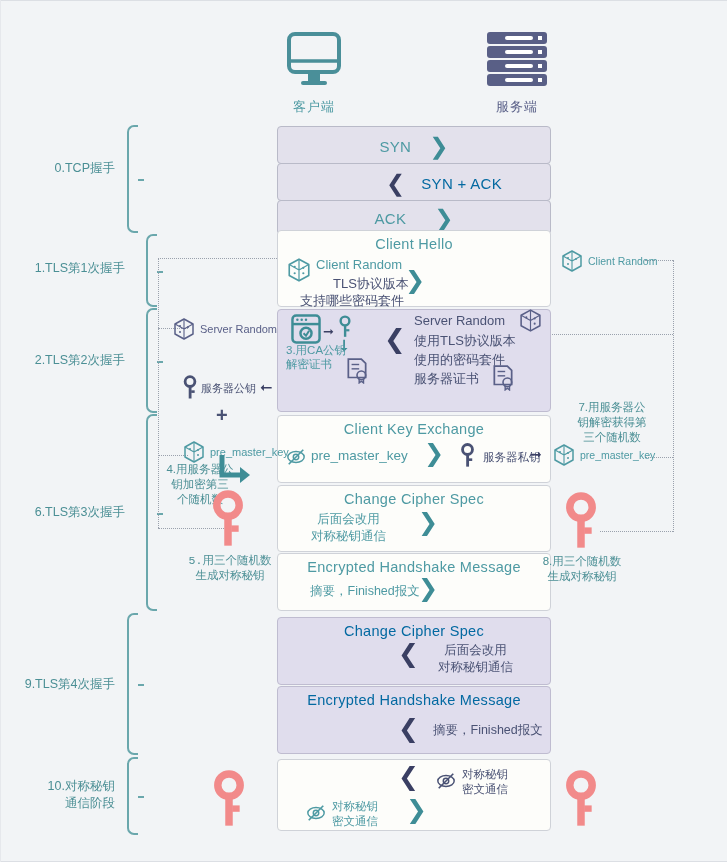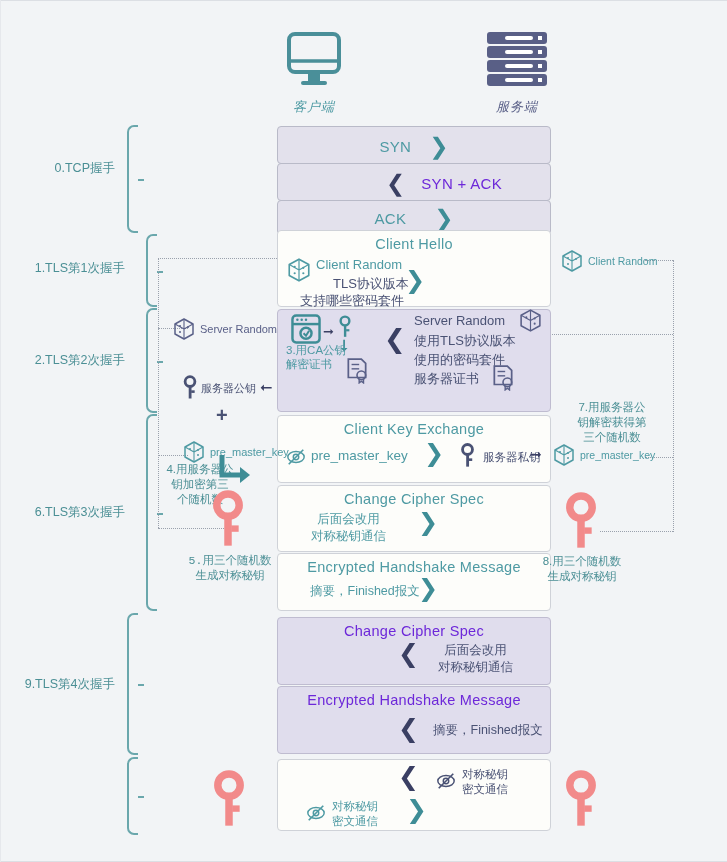--- a/index.html
+++ b/index.html
@@ -9,40 +9,40 @@
     font-family:"Liberation Sans","DejaVu Sans",sans-serif;
     color:#3f4a66;
     overflow:hidden;
     position:relative;
   }
   #stage{position:absolute;inset:0;width:727px;height:862px;}
   .abs{position:absolute;}
 
   
   .endpoint{position:absolute;text-align:center;width:120px;}
-  .endpoint .cap{font-size:13px;margin-top:4px;letter-spacing:1px;font-style:italic;}
+  .endpoint .cap{font-size:13px;margin-top:4px;letter-spacing:1px;}
   .client-cap{color:#4e9aa3;}
   .server-cap{color:#5a6088;}
 
   
   .msgbox{
     position:absolute;left:277px;width:274px;
     border-radius:4px;
     box-sizing:border-box;
     border:1px solid #c9ccd6;
   }
   .msgbox.plain{background:#e3e1ec;border-color:#b9bac8;}
   .msgbox.white{background:#fdfdfa;border-color:#cfd2d8;}
   .msgbox.lilac{background:#e0dded;border-color:#bfbcd0;}
   .mtitle{
     text-align:center;font-size:14.5px;letter-spacing:.3px;
     padding-top:5px;
   }
   .mtitle.teal{color:#4e9aa3;}
-  .mtitle.navy{color:#6d28d9;}
+  .mtitle.navy{color:#0369a1;}
 
   .rowline{display:flex;align-items:center;}
   .chev{font-weight:700;line-height:1;}
   .chev.r{color:#3e8d96;}
   .chev.l{color:#3a3f63;}
   .lbl-teal{color:#4e9aa3;}
   .lbl-navy{color:#4a5274;}
 
   
   .brk{
@@ -122,20 +122,24 @@
   <div class="brk" style="left:146px;top:308px;height:105px;"></div>
   <div class="stage-label" style="left:15px;top:352px;">2.TLS第2次握手</div>
 
   <div class="brk" style="left:146px;top:414px;height:197px;"></div>
   <div class="stage-label" style="left:15px;top:504px;">6.TLS第3次握手</div>
 
   <div class="brk" style="top:613px;height:142px;"></div>
   <div class="stage-label" style="left:5px;top:676px;">9.TLS第4次握手</div>
 
   <div class="brk" style="top:757px;height:78px;"></div>
+  <div class="stage-label" style="left:5px;top:778px;">
+    <span>10.对称秘钥</span><br>
+    <span>通信阶段</span>
+  </div>
 
   <div class="dot-h" style="left:158px;top:258px;width:135px;"></div>
   <div class="dot-v" style="left:158px;top:258px;height:270px;"></div>
   <div class="dot-h" style="left:158px;top:328px;width:30px;"></div>
   <div class="dot-h" style="left:158px;top:455px;width:30px;"></div>
   <div class="dot-h" style="left:158px;top:528px;width:70px;"></div>
 
   <div class="dot-h" style="left:645px;top:260px;width:28px;"></div>
   <div class="dot-v" style="left:673px;top:260px;height:272px;"></div>
   <div class="dot-h" style="left:552px;top:334px;width:121px;"></div>

